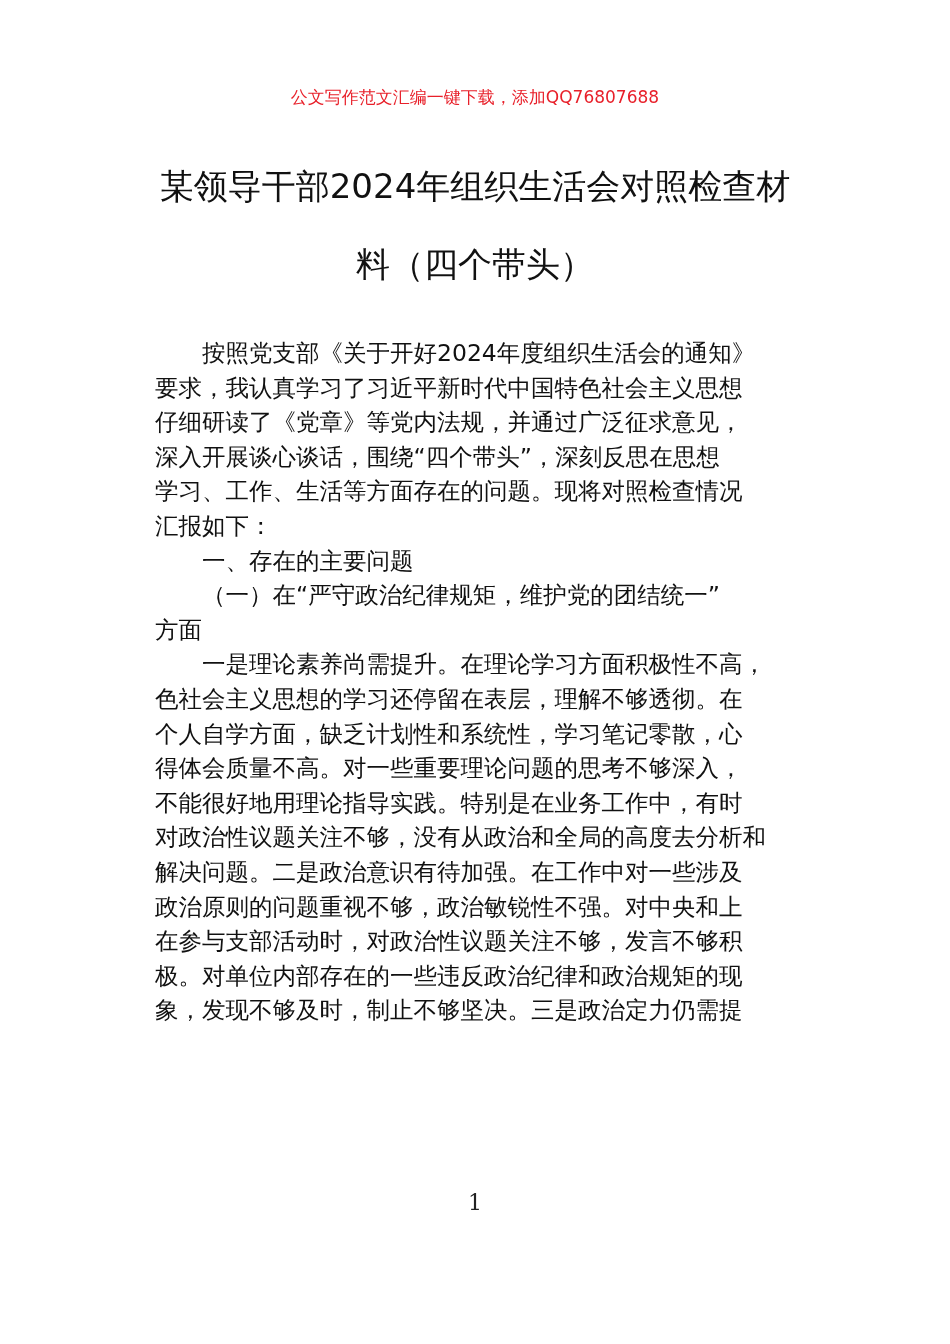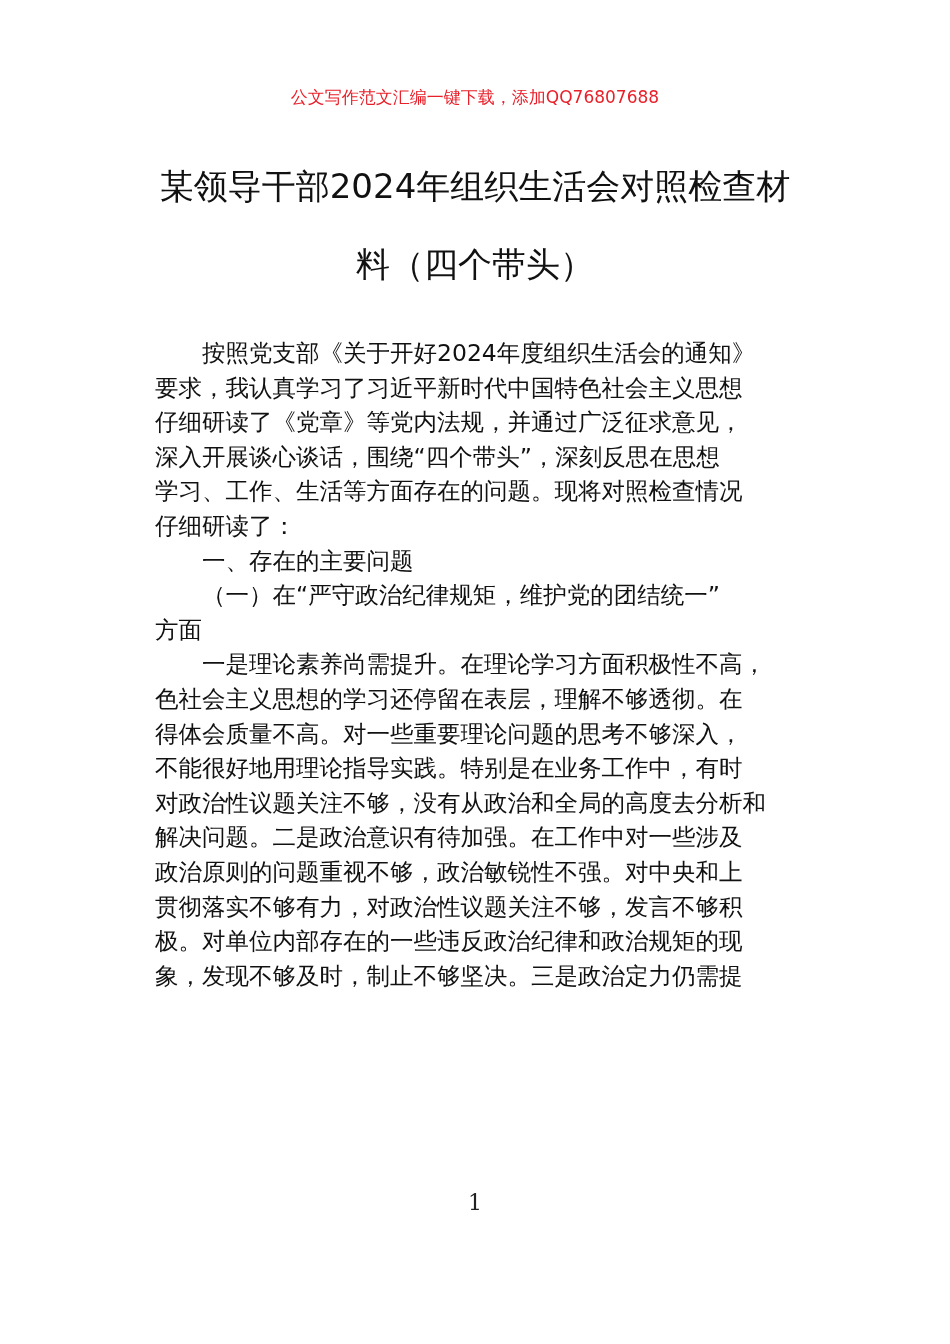--- a/index.html
+++ b/index.html
@@ -25,30 +25,31 @@
 
   <div class="title l1">某领导干部2024年组织生活会对照检查材</div>
   <div class="title l2">料（四个带头）</div>
 
   <div class="body-text" id="body-text" style="top:336px;">
       <div class="line">　　按照党支部《关于开好2024年度组织生活会的通知》</div>
       <div class="line">要求，我认真学习了习近平新时代中国特色社会主义思想</div>
       <div class="line">仔细研读了《党章》等党内法规，并通过广泛征求意见，</div>
       <div class="line">深入开展谈心谈话，围绕“四个带头”，深刻反思在思想</div>
       <div class="line">学习、工作、生活等方面存在的问题。现将对照检查情况</div>
-      <div class="line">仔细研读了：</div>
+      <div class="line">汇报如下：</div>
       <div class="line">　　一、存在的主要问题</div>
       <div class="line">　　（一）在“严守政治纪律规矩，维护党的团结统一”</div>
       <div class="line">方面</div>
       <div class="line">　　一是理论素养尚需提升。在理论学习方面积极性不高，</div>
       <div class="line">色社会主义思想的学习还停留在表层，理解不够透彻。在</div>
+      <div class="line">个人自学方面，缺乏计划性和系统性，学习笔记零散，心</div>
       <div class="line">得体会质量不高。对一些重要理论问题的思考不够深入，</div>
       <div class="line">不能很好地用理论指导实践。特别是在业务工作中，有时</div>
       <div class="line">对政治性议题关注不够，没有从政治和全局的高度去分析和</div>
       <div class="line">解决问题。二是政治意识有待加强。在工作中对一些涉及</div>
       <div class="line">政治原则的问题重视不够，政治敏锐性不强。对中央和上</div>
-      <div class="line">贯彻落实不够有力，对政治性议题关注不够，发言不够积</div>
+      <div class="line">在参与支部活动时，对政治性议题关注不够，发言不够积</div>
       <div class="line">极。对单位内部存在的一些违反政治纪律和政治规矩的现</div>
       <div class="line">象，发现不够及时，制止不够坚决。三是政治定力仍需提</div>
     </div>
 
   <div class="page-number">1</div>
 </div>
 
 </body></html>

